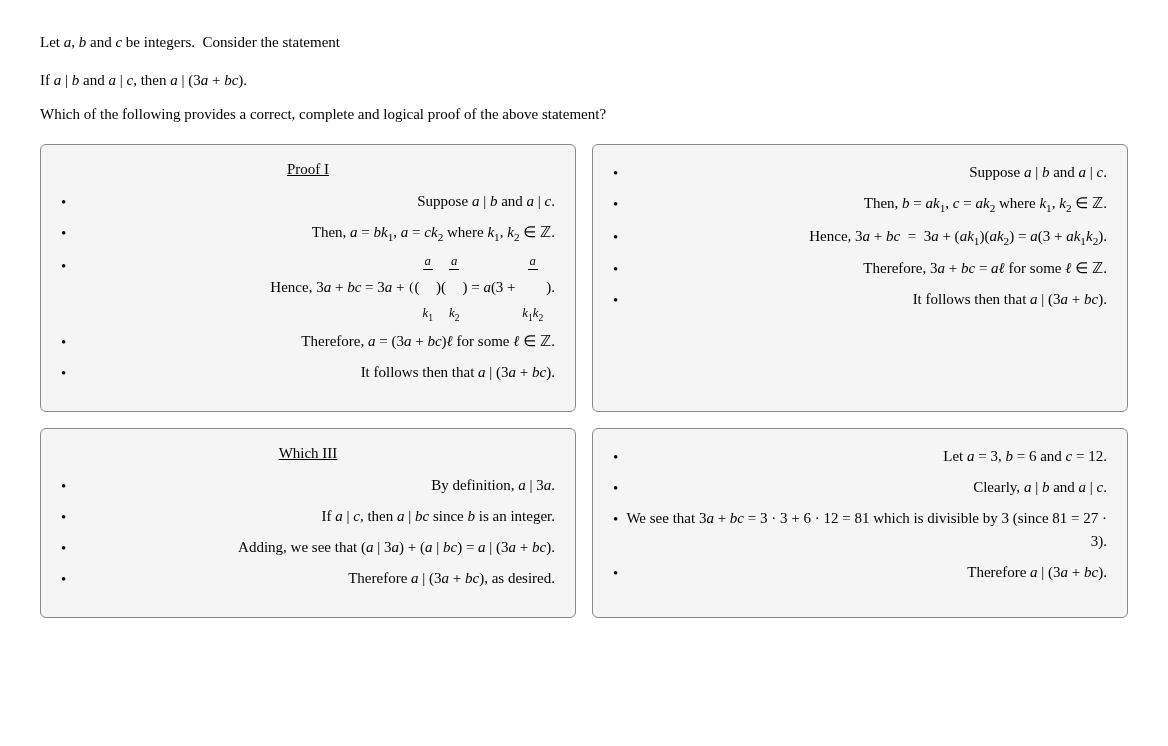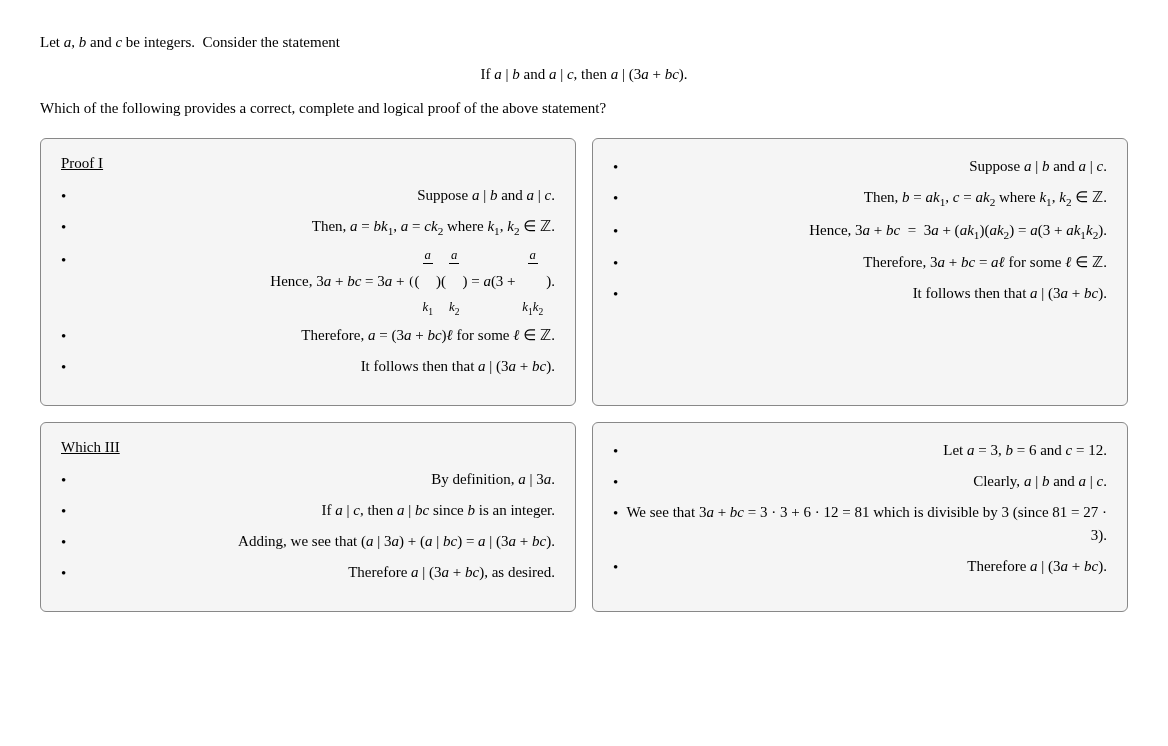--- a/index.html
+++ b/index.html
@@ -12,22 +12,21 @@
       padding: 30px 40px;
       width: 1168px;
       min-height: 746px;
     }
 
     .intro-text {
       line-height: 1.6;
     }
 
     .centered-statement {
-      text-align: center;
-      margin: 8px 0 10px 0;
+      margin: 14px 0 10px 0;
       line-height: 1.6;
     }
 
     .question-text {
       margin-bottom: 18px;
       line-height: 1.6;
     }
 
     .proofs-grid {
       display: grid;
@@ -37,20 +36,21 @@
     }
 
     .proof-box {
       border: 1.5px solid #888;
       border-radius: 6px;
       background: #f5f5f5;
       padding: 16px 20px 18px 20px;
     }
 
     .proof-title {
+      text-align: center;
       text-decoration: underline;
       font-weight: normal;
       font-size: 15px;
       margin-bottom: 12px;
     }
 
     .proof-list {
       list-style: none;
       padding: 0;
     }

